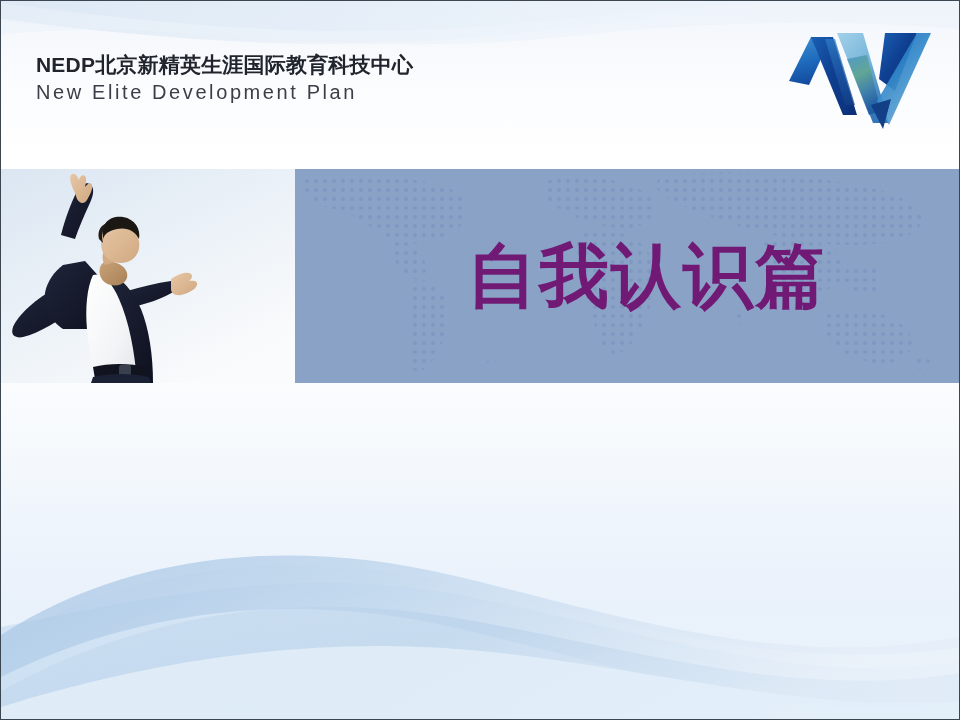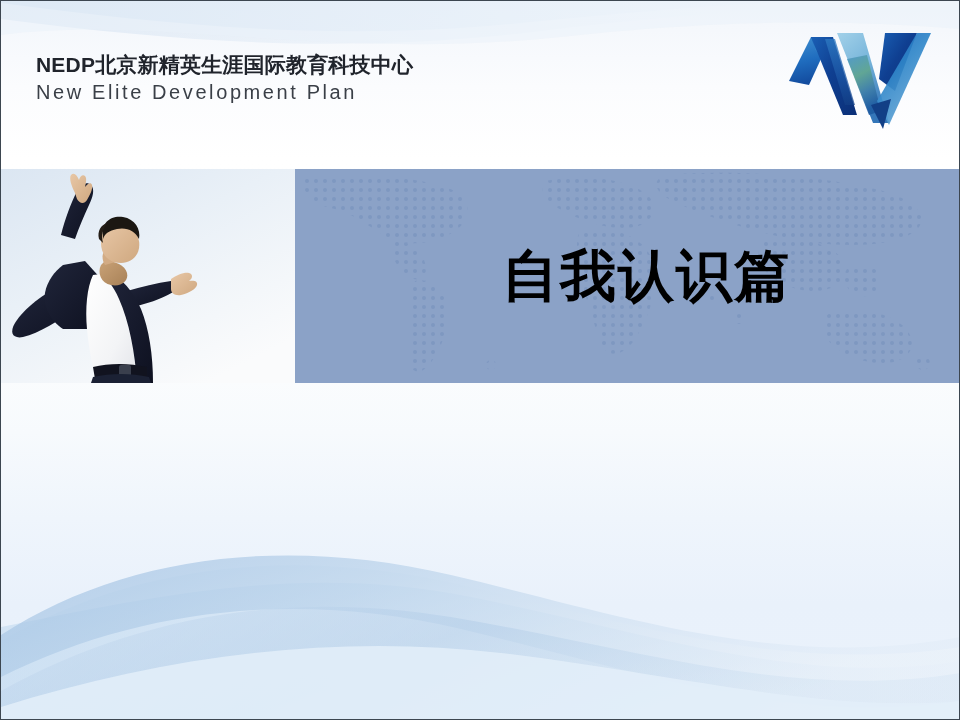--- a/index.html
+++ b/index.html
@@ -127,23 +127,23 @@
     inset: 0;
     opacity: 0.38;
   }
   .slide-title {
     position: absolute;
     left: 0; right: 0;
     top: 50%;
     transform: translateY(-50%);
     text-align: center;
     padding-left: 38px;
-    font-size: 56px;
+    font-size: 70px;
     font-weight: bold;
-    color: #000000;
+    color: #701a75;
     letter-spacing: 2px;
     white-space: nowrap;
     line-height: 1;
   }
 
   
   .body-area {
     position: absolute;
     left: 0;
     top: 382px;

